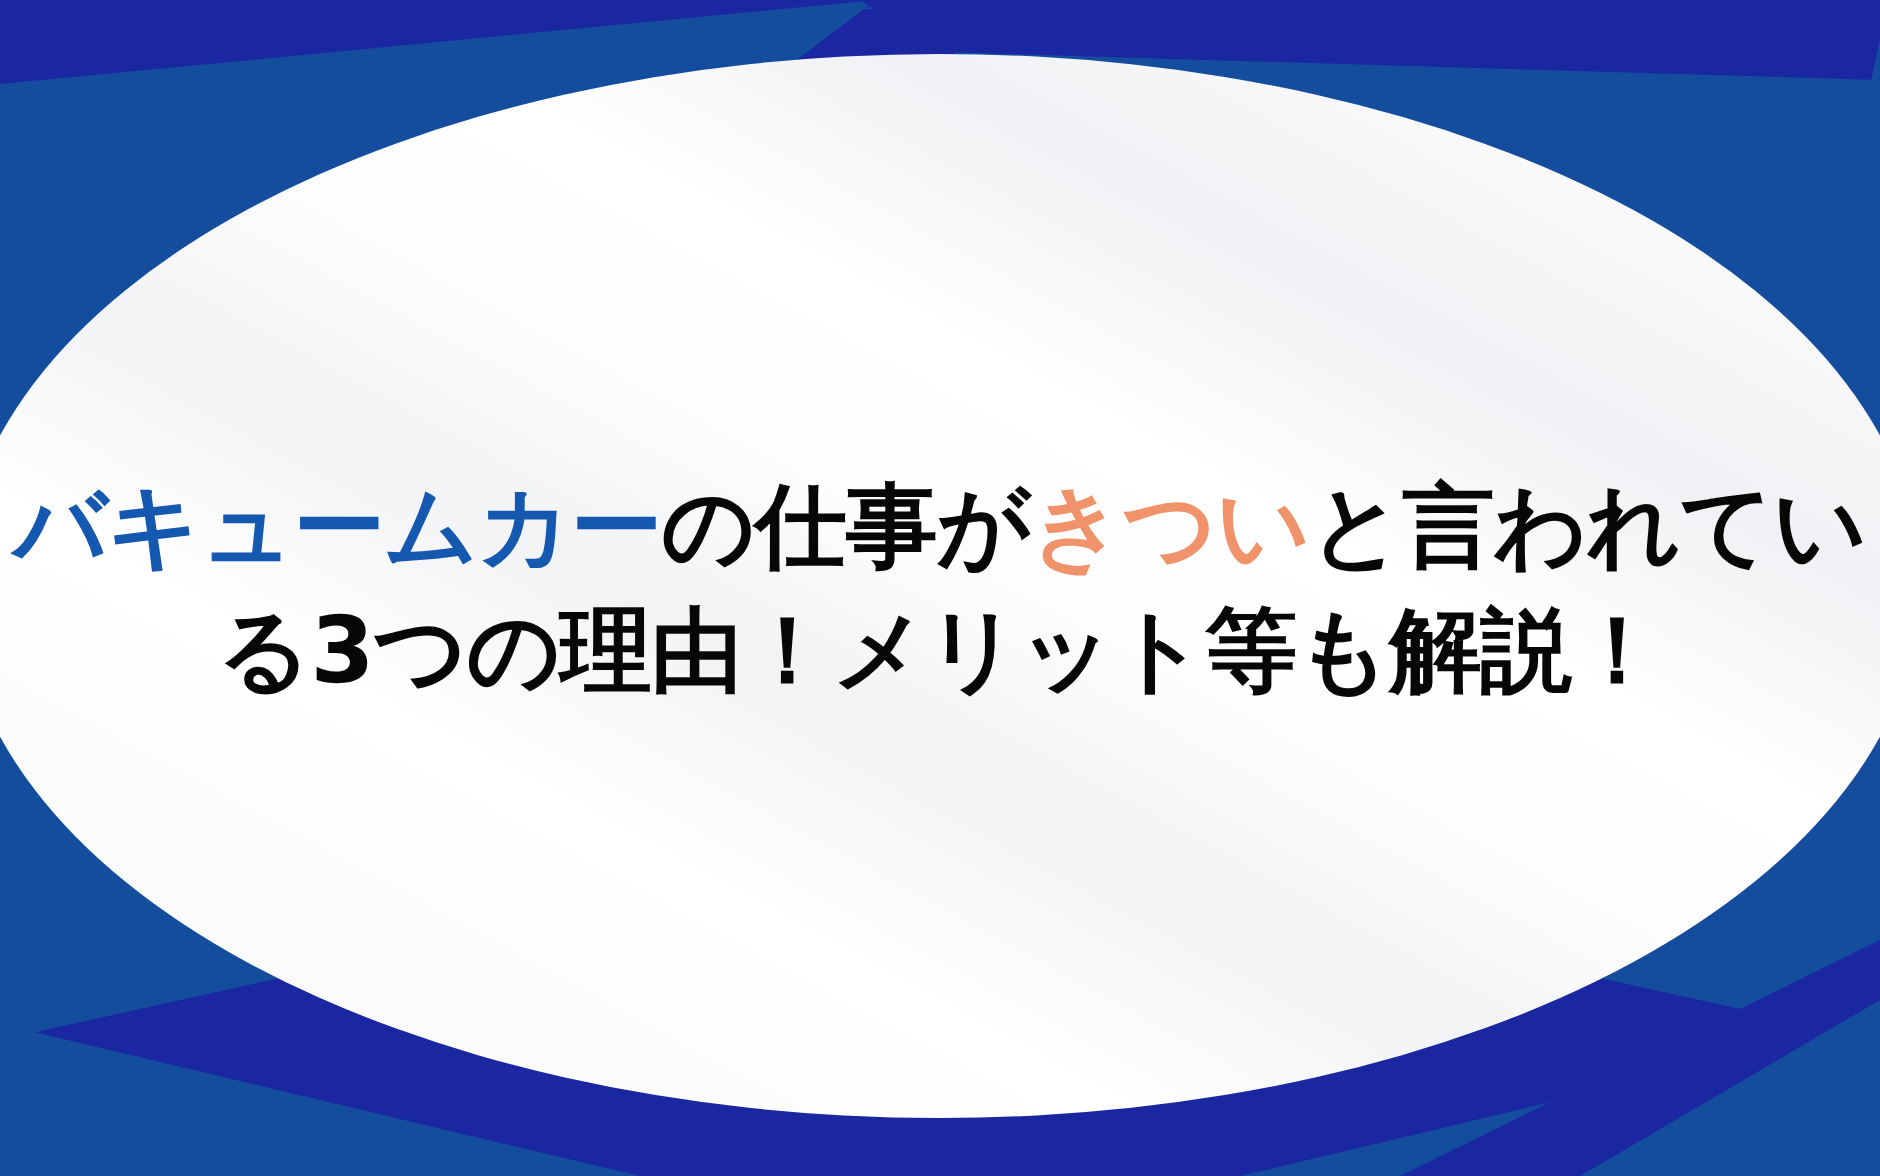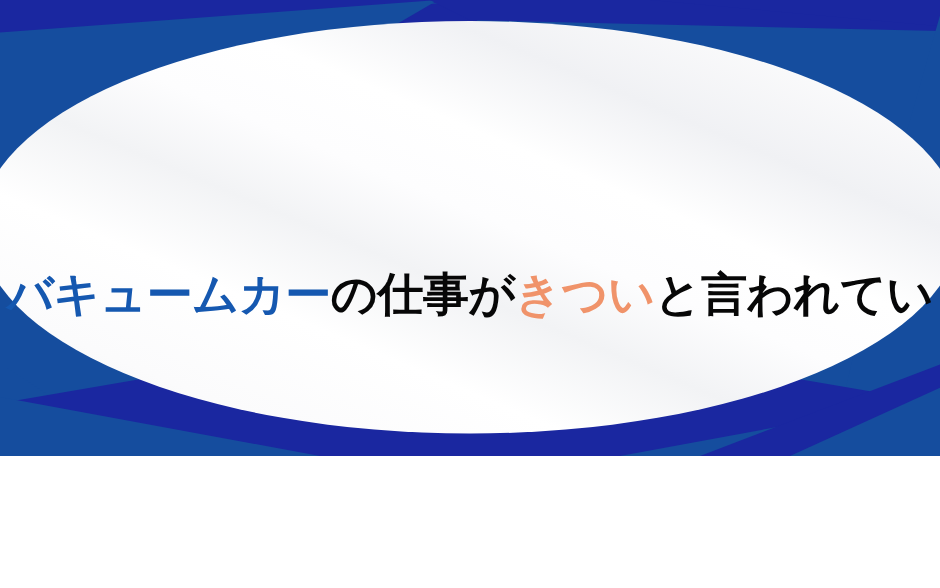--- a/index.html
+++ b/index.html
@@ -8,21 +8,21 @@
     padding: 0;
     background: #ffffff;
   }
   body {
     font-family: "DejaVu Sans", "Liberation Sans", sans-serif;
   }
 
   #thumbnail-root {
     position: relative;
     width: 940px;
-    height: 456px;
+    height: 588px;
     overflow: hidden;
     background: #154d9e;
   }
 
   .bg-layer {
     position: absolute;
     inset: 0;
     width: 100%;
     height: 100%;
     display: block;
@@ -129,15 +129,18 @@
   </svg>
 
   <svg class="ellipse-layer" viewBox="0 0 940 588" preserveAspectRatio="none">
     <ellipse cx="470" cy="293" rx="490" ry="266" fill="url(#ellipseSheen)"></ellipse>
   </svg>
 
   <div class="text-stack">
     <div class="headline-line line-1">
       <span class="seg-blue">バキュームカー</span><span class="seg-black">の仕事が</span><span class="seg-orange">きつい</span><span class="seg-black">と言われてい</span>
     </div>
+    <div class="headline-line line-2">
+      <span class="seg-black">る3つの理由！メリット等も解説！</span>
+    </div>
   </div>
 
 </div>
 
 </body></html>

